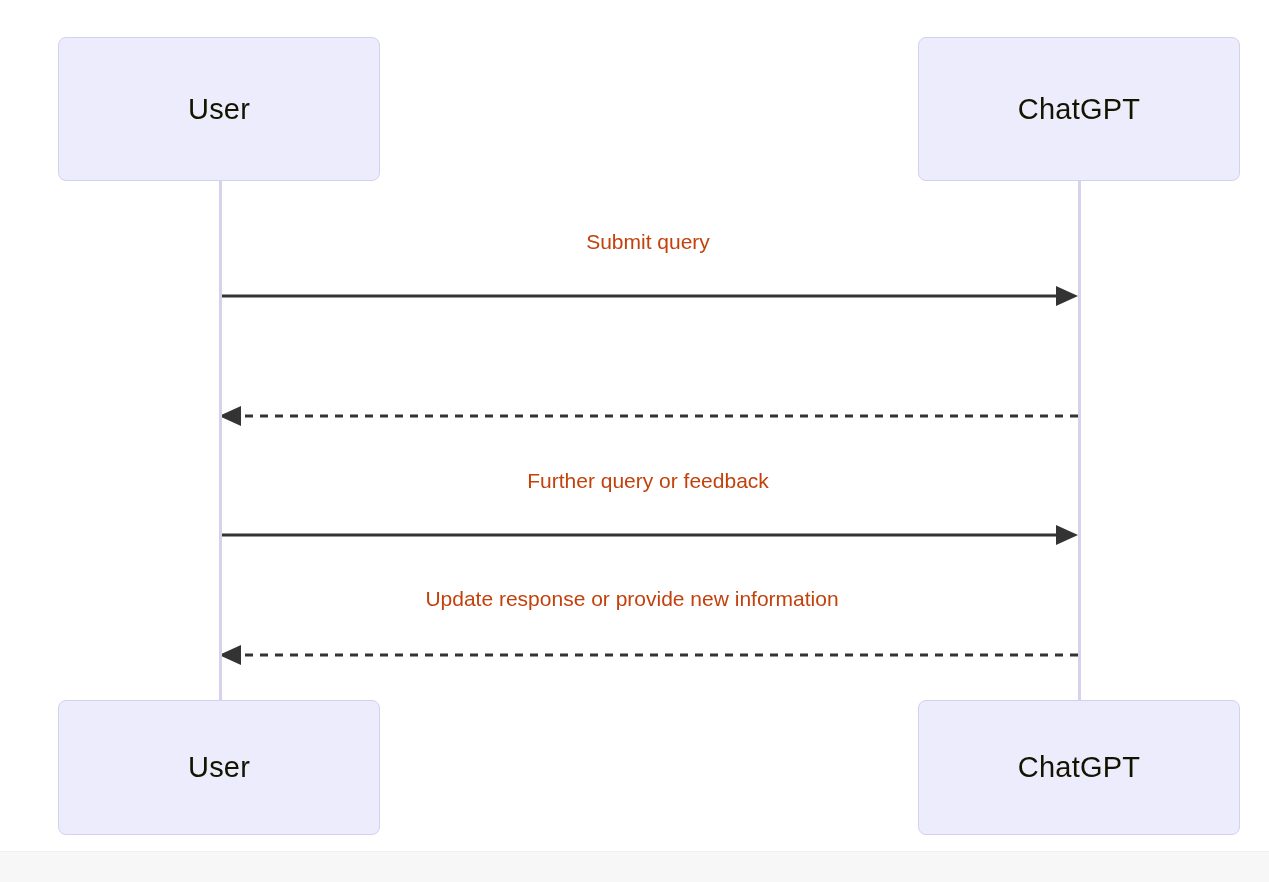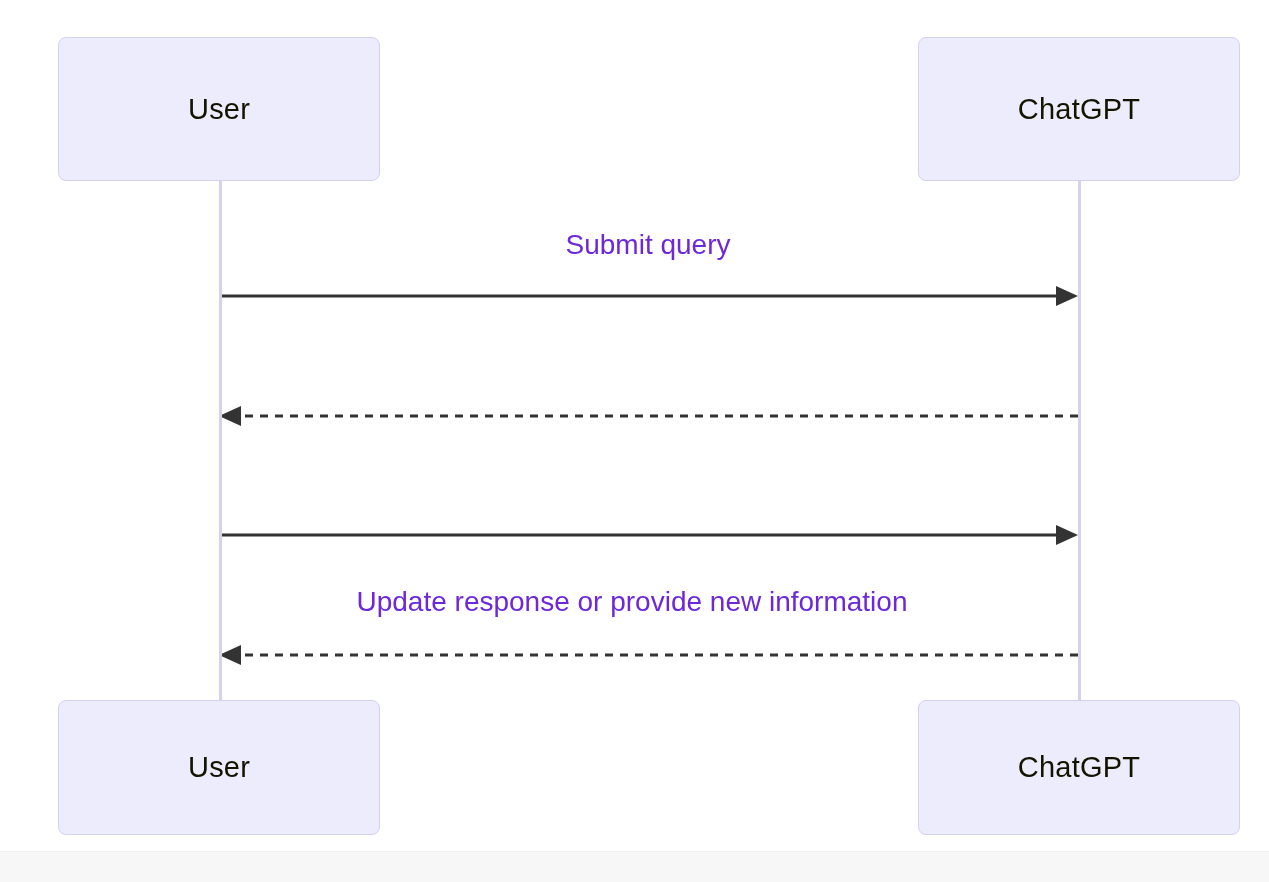--- a/index.html
+++ b/index.html
@@ -67,23 +67,23 @@
   
   .lifeline {
     position: absolute;
     width: 3px;
     background: #d6d2ee;
     z-index: 1;
   }
   .message-label {
     position: absolute;
     font-family: "Liberation Sans", sans-serif;
-    font-size: 28px;
+    font-size: 21px;
     font-weight: 400;
-    color: #6d28d9;
+    color: #c2410c;
     white-space: nowrap;
     line-height: 1;
     transform: translateX(-50%);
     z-index: 4;
   }
   .message-line-svg {
     position: absolute;
     overflow: visible;
   }
 </style>
@@ -132,20 +132,21 @@
 
       <g>
         <line x1="1078" y1="655" x2="241" y2="655" stroke="#333333" stroke-width="3" stroke-dasharray="8 7" stroke-linecap="butt"></line>
         <polygon points="219,655 241,645 241,665" fill="#333333"></polygon>
       </g>
     </svg>
 
     <div class="message-label" style="left:648px; top:231px;">Submit query</div>
 
 
+    <div class="message-label" style="left:648px; top:470px;">Further query or feedback</div>
 
     <div class="message-label" style="left:632px; top:588px;">Update response or provide new information</div>
 
   </div>
 
   <div class="page-footer-strip"></div>
 
 </div>
 
 </body></html>

